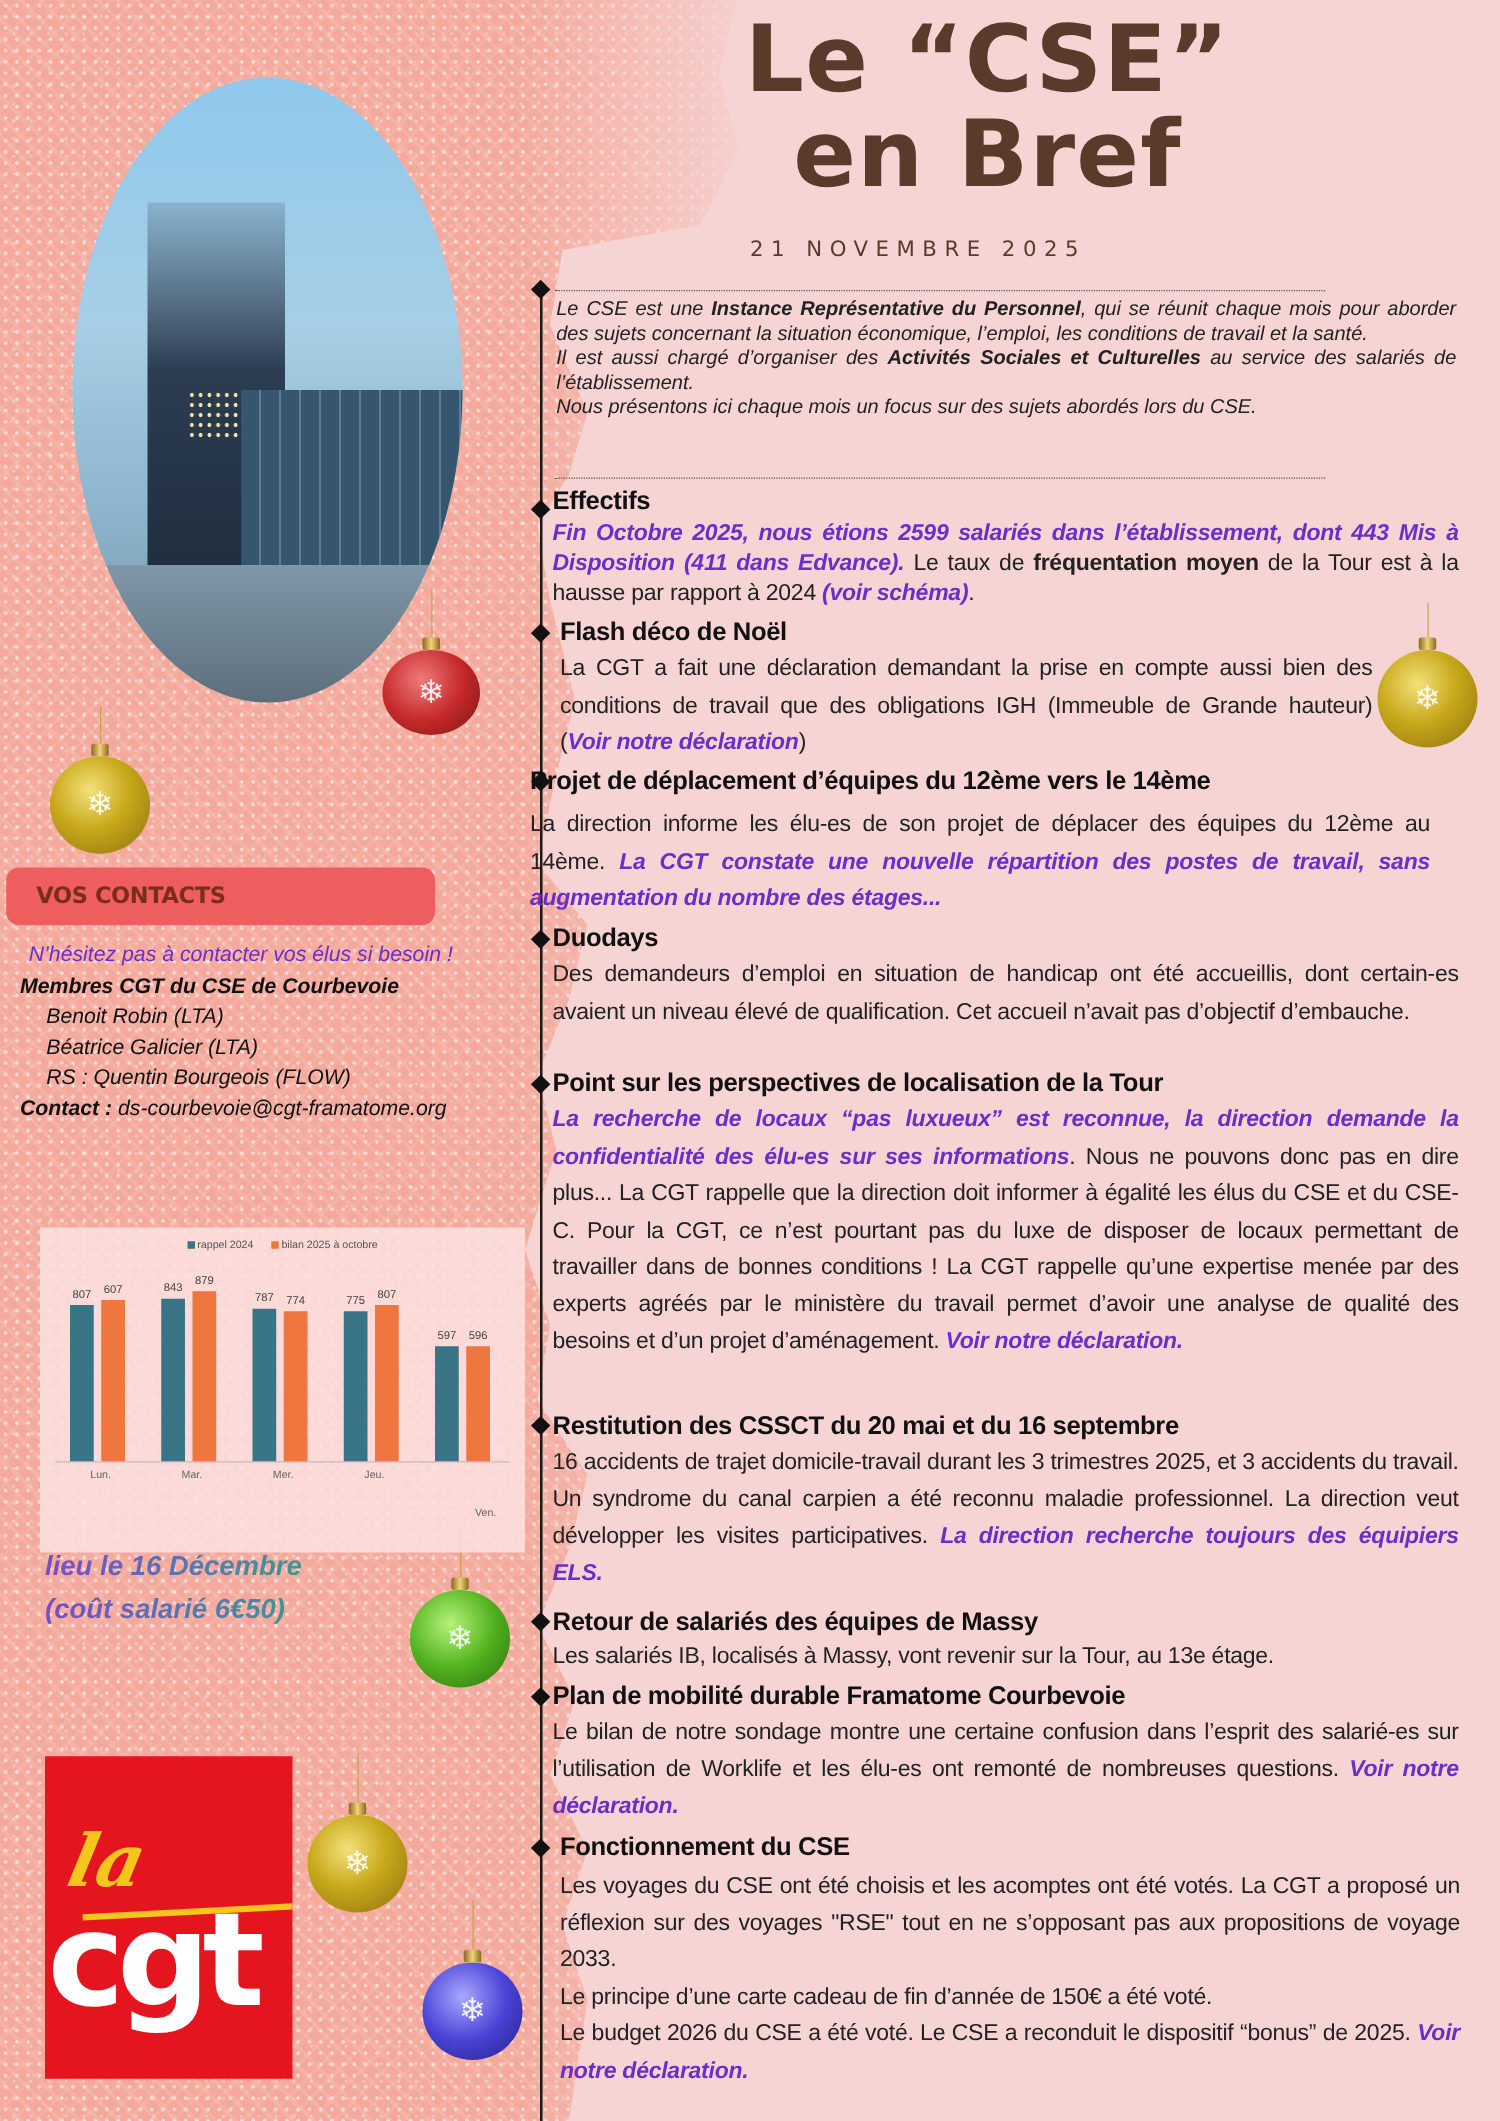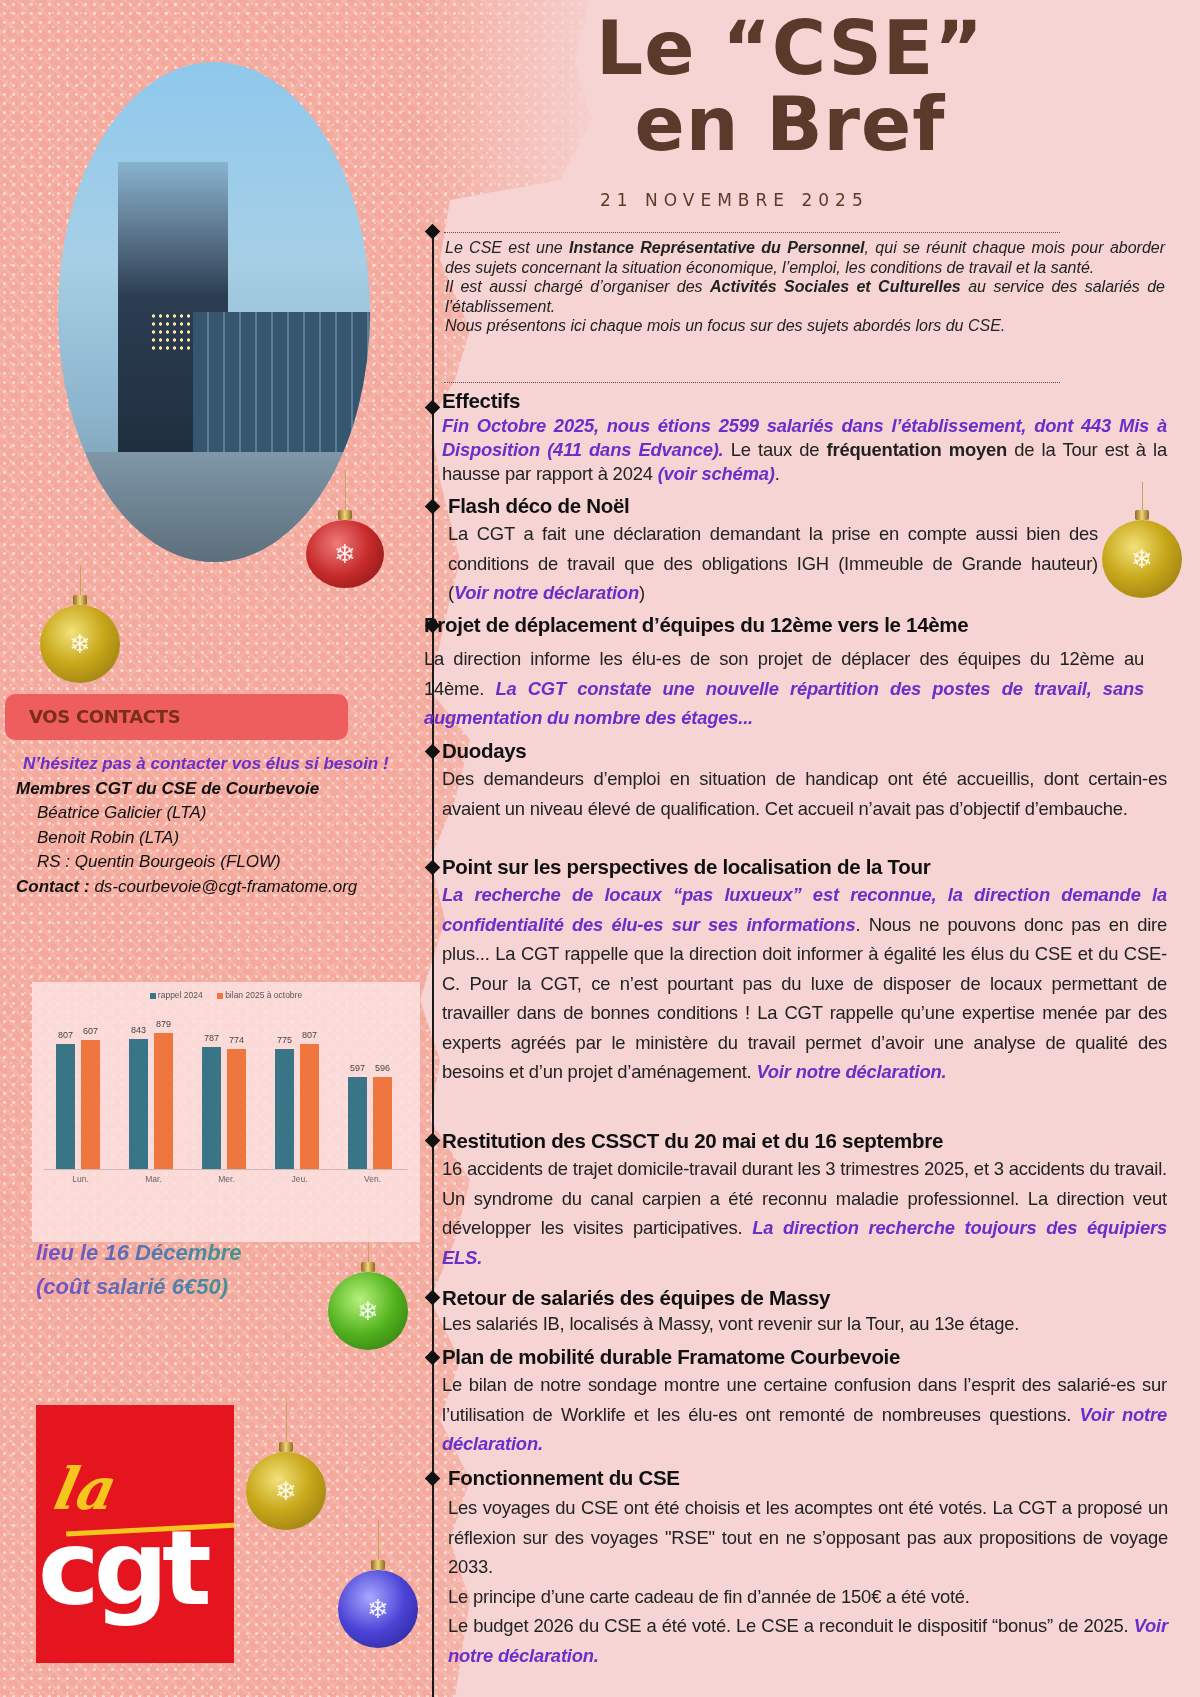--- a/index.html
+++ b/index.html
@@ -119,21 +119,21 @@
   .contacts-header {
     position: absolute; left: 5px; top: 694px; width: 343px; height: 46px;
     background: #ef5e5e; border-radius: 10px;
     color: #7a2e1a; font-weight: bold; font-size: 18px; line-height: 46px; padding-left: 24px;
     font-family: "DejaVu Sans", sans-serif; letter-spacing: -0.3px;
   }
   .contacts {
     position: absolute; left: 16px; top: 752px; width: 415px; font-style: italic; font-size: 17px;
     line-height: 24.5px; color: #111;
   }
-  .contacts .prompt { color: #6a2fc8; font-weight: bold; padding-left: 7px; }
+  .contacts .prompt { color: #6a2fc8; font-weight: normal; padding-left: 7px; }
   .contacts .title-line { font-weight: bold; }
   .contacts .member { padding-left: 21px; }
   .contacts .contact-label { font-weight: bold; }
 
   .chart-box {
     position: absolute; left: 32px; top: 982px; width: 388px; height: 260px;
     background: rgba(252,226,226,0.85);
   }
   .chart-legend {
     position: absolute; left: 0; top: 8px; width: 100%; text-align: center; font-size: 8.5px; color: #555;
@@ -277,22 +277,22 @@
 </div>
 <div class="ornament blue" style="left:338px; top:1570px; width:80px; height:78px;">
   <div class="string" style="height:40px;"></div>
     <div class="flake">❄</div>
 </div>
 
 <div class="contacts-header">VOS CONTACTS</div>
 <div class="contacts">
   <div class="prompt">N’hésitez pas à contacter vos élus si besoin !</div>
   <div class="title-line">Membres CGT du CSE de Courbevoie</div>
+  <div class="member">Benoit Robin (LTA)</div>
   <div class="member">Béatrice Galicier (LTA)</div>
-  <div class="member">Benoit Robin (LTA)</div>
   <div class="member">RS : Quentin Bourgeois (FLOW)</div>
   <div><span class="contact-label">Contact :</span><span> ds-courbevoie@cgt-framatome.org</span></div>
 </div>
 
 <div class="chart-box">
   <div class="chart-legend">
     <span class="item"><span class="sw" style="background:#3a7587"></span><span>rappel 2024</span></span>
     <span class="item"><span class="sw" style="background:#f0763f"></span><span>bilan 2025 à octobre</span></span>
   </div>
   <div class="chart-plot" id="chart-plot">
@@ -335,21 +335,21 @@
         <div class="bar s2" style="height: 92.2232px;">
           <div class="val">596</div>
         </div>
       </div>
     </div>
   <div class="chart-xlabels" id="chart-xlabels">
       <span style="left: 0px;">Lun.</span>
       <span style="left: 73px;">Mar.</span>
       <span style="left: 146px;">Mer.</span>
       <span style="left: 219px;">Jeu.</span>
-      <span style="left: 292px;">Ven.</span>
+      <span style="left: 308px; margin-top: 31px;">Ven.</span>
     </div>
 </div>
 
 <div class="meal">
   <div>lieu le 16 Décembre</div>
   <div>(coût salarié 6€50)</div>
 </div>
 
 <div class="cgt-logo">
   <div class="la">la</div>

